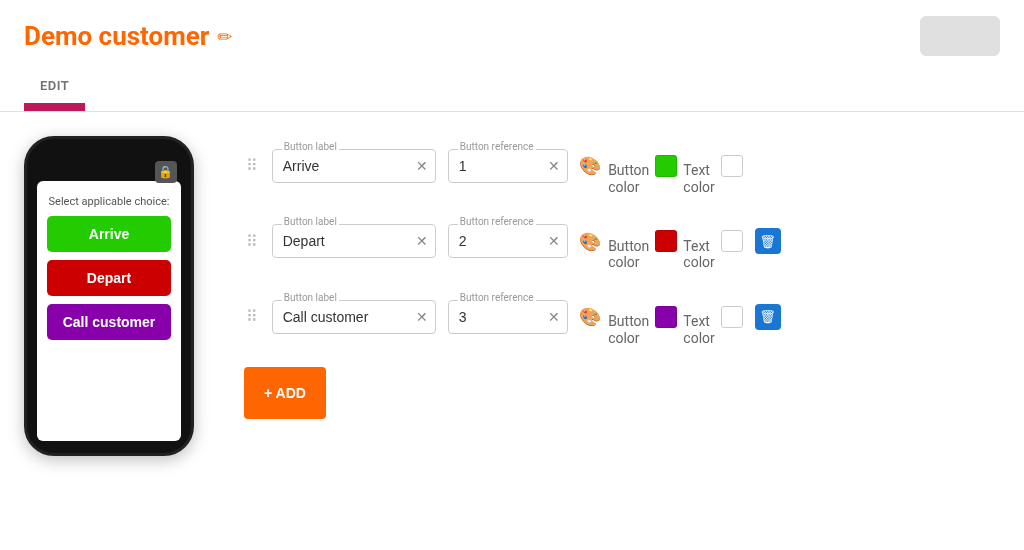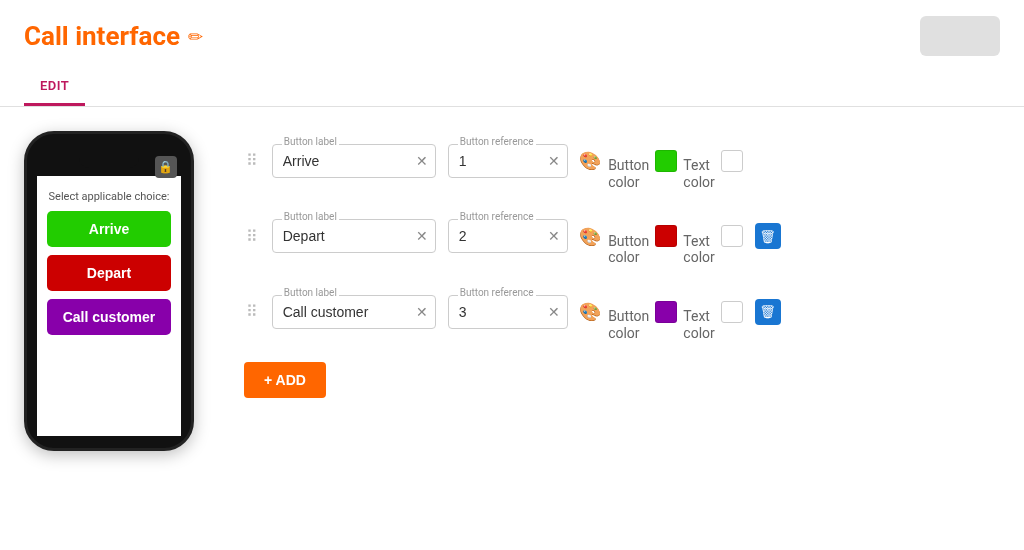--- a/index.html
+++ b/index.html
@@ -53,22 +53,22 @@
       padding: 10px 16px;
       font-size: 13px;
       font-weight: 600;
       cursor: pointer;
       color: #999;
       border-bottom: 3px solid transparent;
       text-transform: uppercase;
       letter-spacing: 0.5px;
     }
     .tab.active {
-      color: #be185d;
-      border-bottom: 3px solid #be185d;
+      color: #737373;
+      border-bottom: 8px solid #be185d;
     }
 
     
     .main {
       display: flex;
       gap: 40px;
       padding: 24px 24px;
     }
 
     
@@ -90,21 +90,21 @@
       width: 60px;
       height: 14px;
       background: #111;
       border-radius: 0 0 10px 10px;
       margin: 0 auto 8px auto;
       position: relative;
       z-index: 2;
     }
     .phone-screen {
       background: #fff;
-      border-radius: 0;
+      border-radius: 6px;
       height: 260px;
       padding: 14px 10px;
       display: flex;
       flex-direction: column;
       align-items: center;
       gap: 8px;
       overflow: hidden;
     }
     .phone-label {
       font-size: 11px;
@@ -257,35 +257,35 @@
 
     
     .add-section {
       margin-top: 20px;
     }
     .add-btn {
       background: #ff6600;
       color: white;
       border: none;
       border-radius: 4px;
-      padding: 10px 20px;
+      padding: 18px 20px;
       font-size: 14px;
       font-weight: 700;
       cursor: pointer;
       display: flex;
       align-items: center;
       gap: 6px;
     }
   </style>
 </head>
 <body>
 
 <div class="header">
   <div class="header-left">
-    <span class="page-title">Call interface</span>
+    <span class="page-title">Demo customer</span>
     <span class="edit-icon">✏</span>
   </div>
   <div class="header-logo"></div>
 </div>
 
 <div class="tabs">
   <div class="tab active">EDIT</div>
 </div>
 
 <div class="main">

